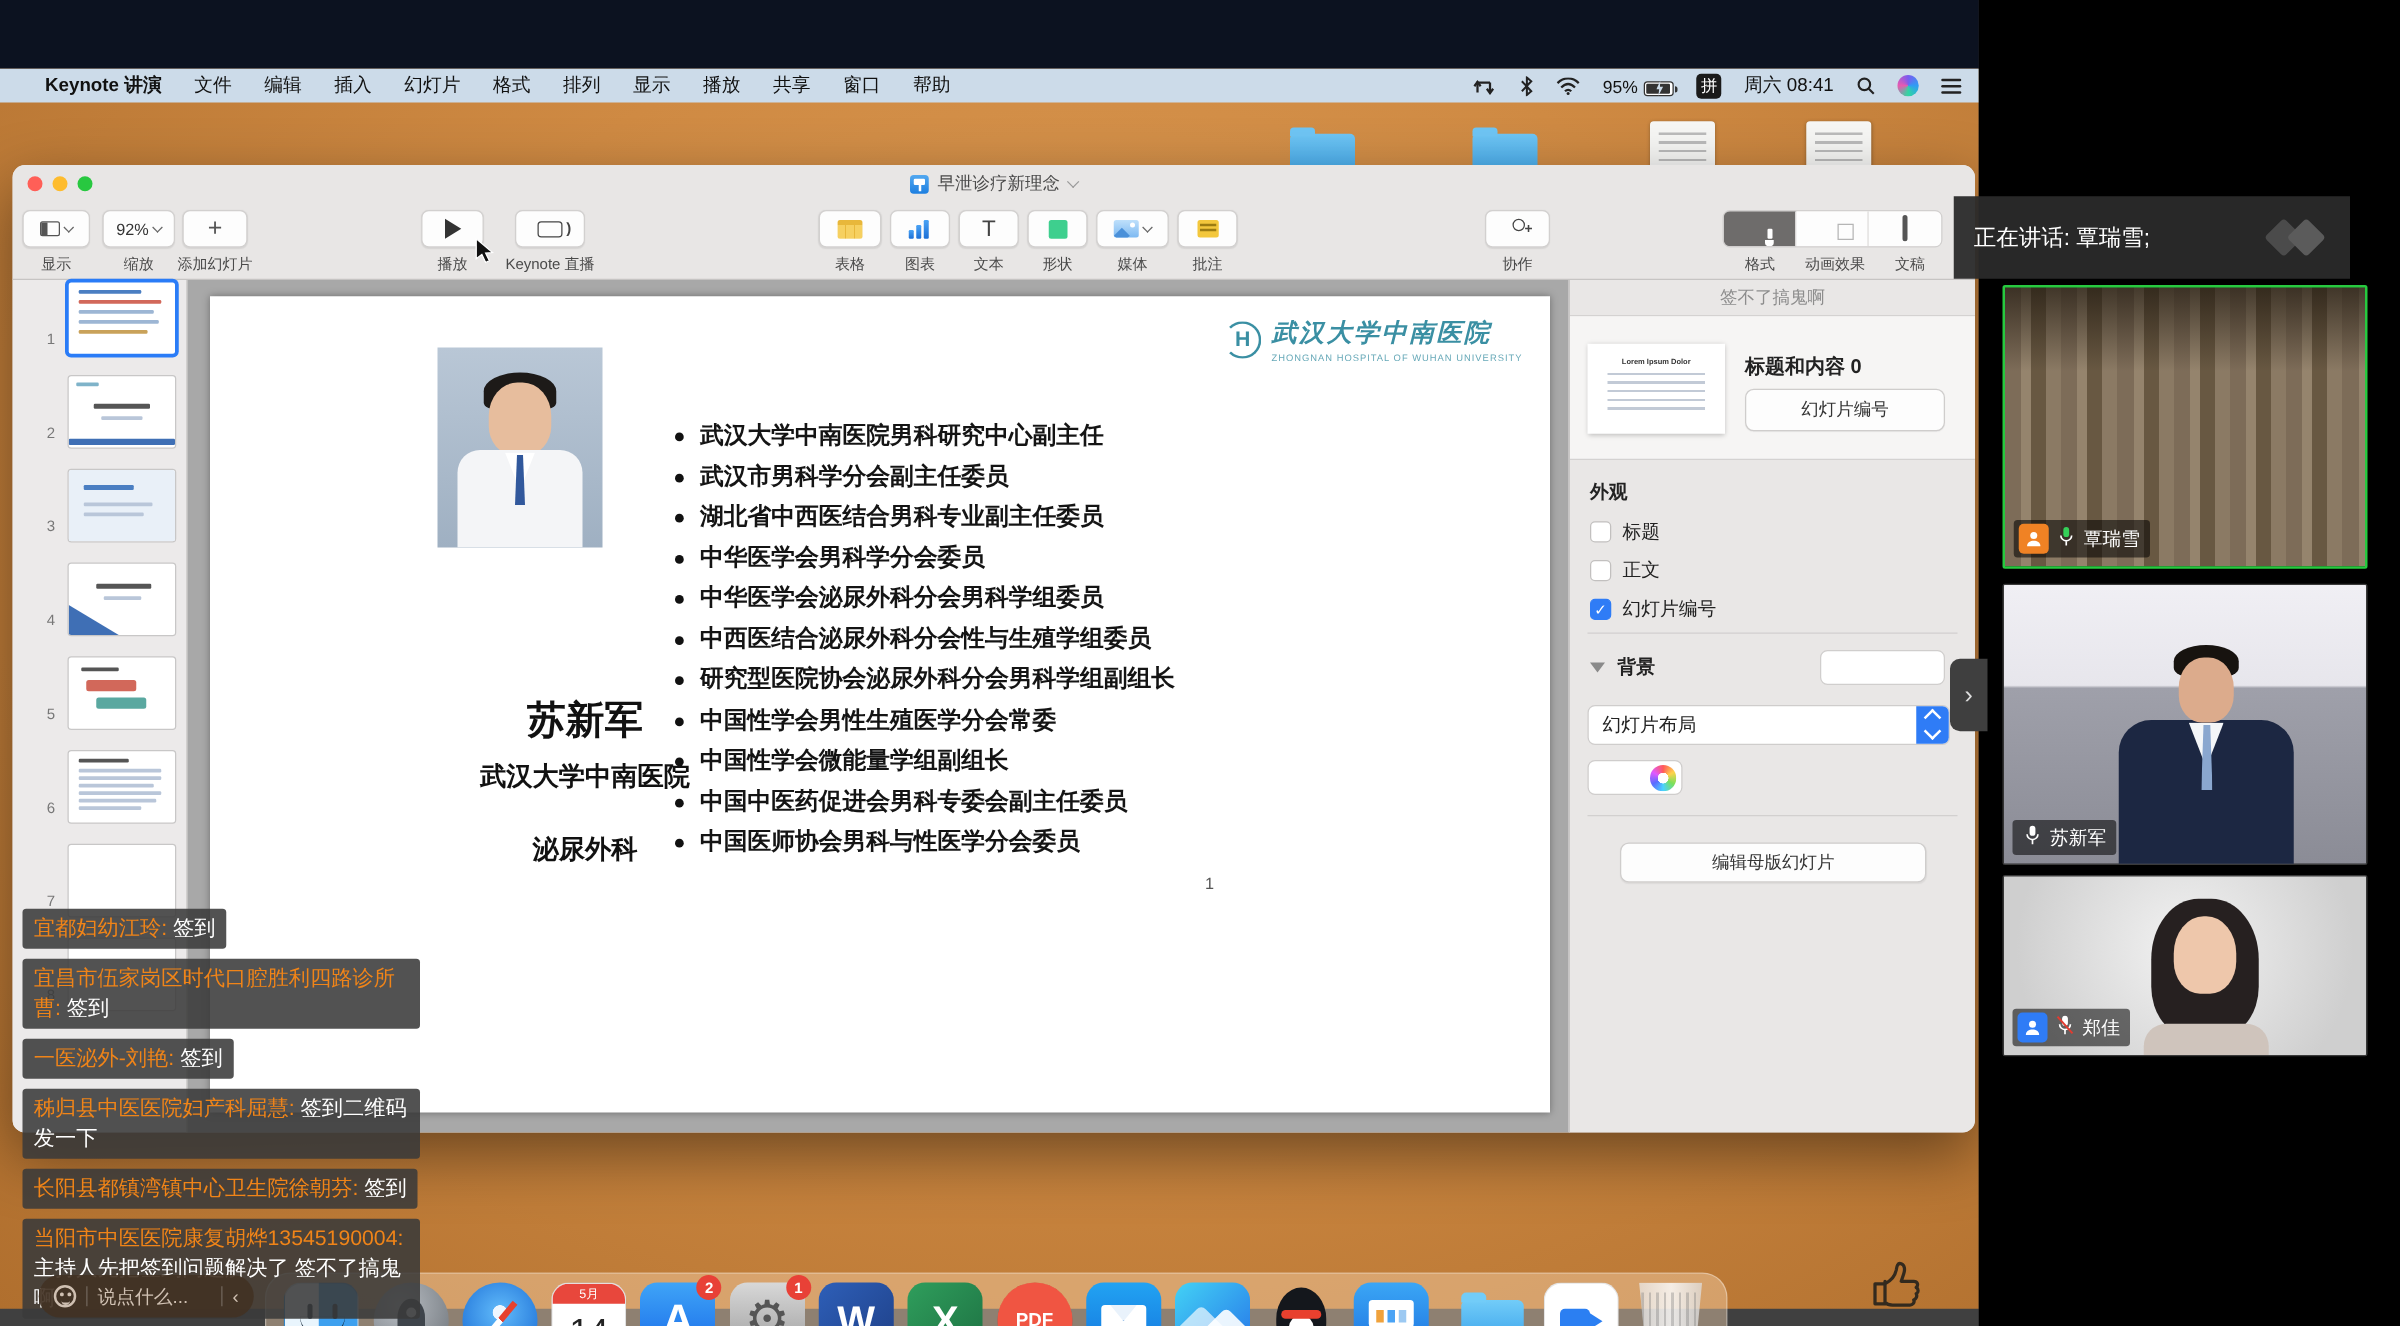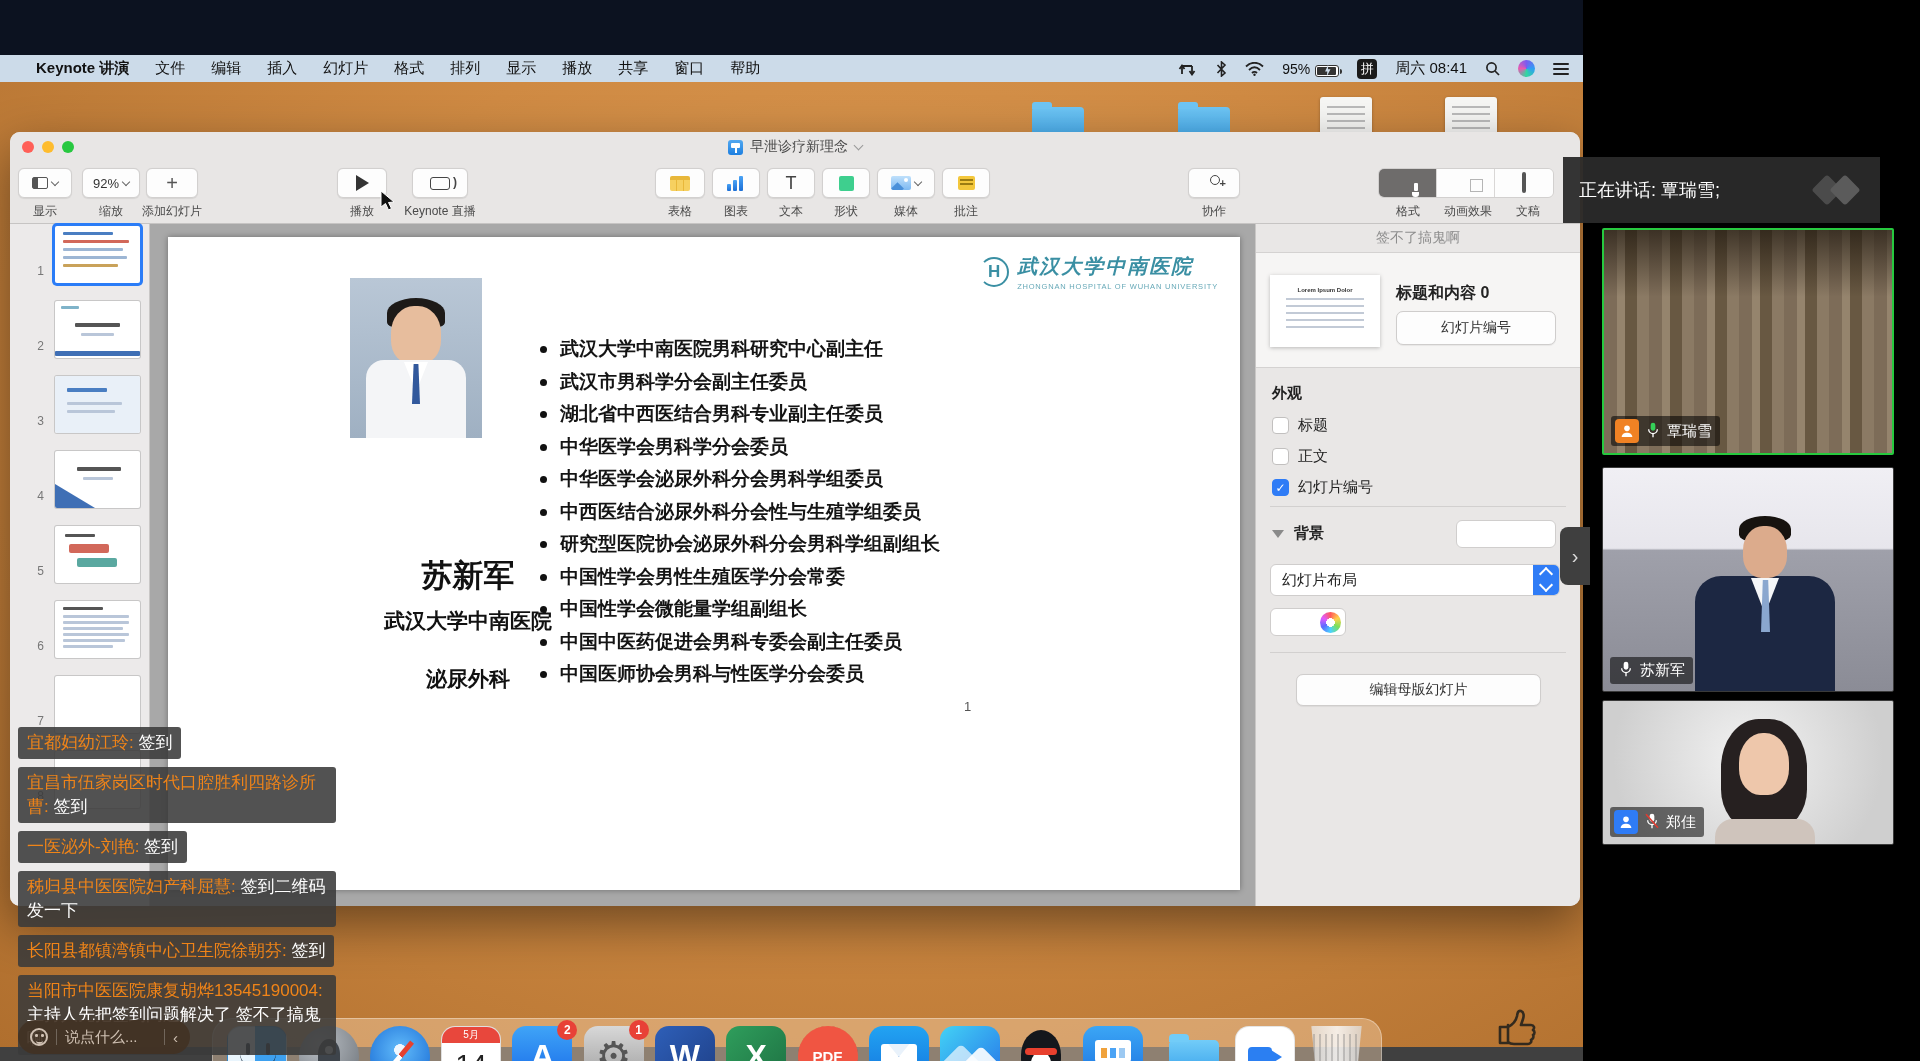--- a/index.html
+++ b/index.html
@@ -188,21 +188,21 @@
   .man2-tie{position:absolute;left:158px;top:112px;width:9px;height:52px;background:#8aa7cf;clip-path:polygon(20% 0,80% 0,100% 100%,0 100%);}
   .wom-hair{position:absolute;left:118px;top:18px;width:86px;height:110px;background:#262020;border-radius:44% 44% 36% 36%;}
   .wom-face{position:absolute;left:136px;top:32px;width:50px;height:62px;background:#eec7ab;border-radius:48% 48% 42% 42%;}
   .wom-body{position:absolute;left:112px;top:118px;width:100px;height:30px;background:#cfc4bc;border-radius:18px 18px 0 0;}
 
   
   .chat{position:absolute;left:18px;top:672px;width:330px;z-index:70;}
   .cmsg{display:table;max-width:318px;background:rgba(58,58,58,.88);border-radius:3px;color:#fff;
     font-size:17px;line-height:24px;padding:4px 9px;margin-bottom:8px;}
   .cmsg .sender{color:#f08418;}
-  .chat-input{position:absolute;left:18px;top:965px;width:172px;height:34px;background:rgba(66,50,36,.92);border-radius:17px;
+  .chat-input{position:absolute;left:31px;top:965px;width:172px;height:34px;background:rgba(66,50,36,.92);border-radius:17px;
     display:flex;align-items:center;gap:8px;padding:0 12px;z-index:70;color:#cfc0b2;}
   .ci-smile{width:18px;height:18px;border-radius:50%;border:2px solid #cfc0b2;position:relative;}
   .ci-smile::before{content:"";position:absolute;left:3px;top:4px;width:2.5px;height:2.5px;background:#cfc0b2;border-radius:50%;box-shadow:6px 0 0 #cfc0b2;}
   .ci-smile::after{content:"";position:absolute;left:3.5px;top:8px;width:7px;height:4px;border-bottom:2px solid #cfc0b2;border-radius:0 0 6px 6px;}
   .ci-sep{width:1px;height:16px;background:rgba(255,255,255,.25);}
   .ci-text{font-size:15px;}
   .ci-arrow{font-size:15px;color:#cfc0b2;}
 
   
   .thumbsup{position:absolute;left:1494px;top:948px;z-index:20;}

